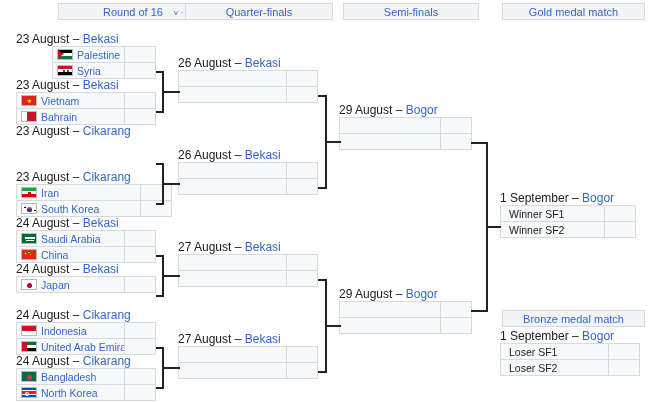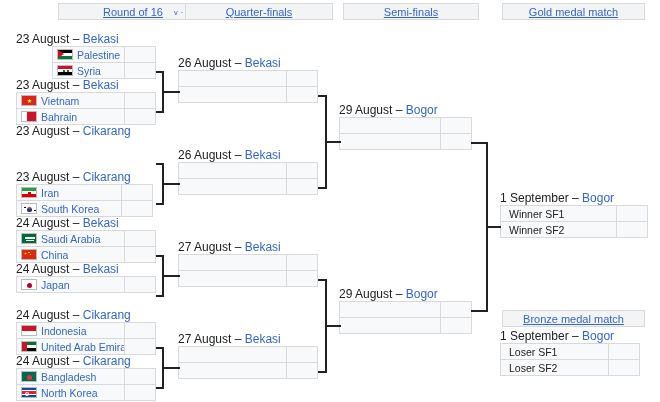--- a/index.html
+++ b/index.html
@@ -10,21 +10,21 @@
     font-size:11px;color:#202122;
     -webkit-font-smoothing:antialiased;
   }
   #bracket{position:relative;width:660px;height:402px;}
 
   
   .col-head{
     position:absolute;height:17px;line-height:17px;
     background:#f3f4f5;border:1px solid #d8d9da;
     box-sizing:border-box;text-align:center;
-    color:#3366cc;font-size:11px;text-decoration:underline;
+    color:#3366cc;font-size:11px;
   }
   .col-head .vte{
     position:absolute;right:6px;top:0;line-height:17px;
     font-size:7.5px;color:#3366cc;letter-spacing:.4px;
   }
 
   
   .mdate{
     position:absolute;font-size:12px;color:#202122;
     line-height:12px;white-space:nowrap;
@@ -203,21 +203,21 @@
     </div>
   </div>
 
   <div class="mdate" style="left:16px;top:125px;">
     <span>23 August – </span><span class="venue">Cikarang</span>
   </div>
 
   <div class="mdate" style="left:16px;top:171px;">
     <span>23 August – </span><span class="venue">Cikarang</span>
   </div>
-  <div class="match" style="left:16px;top:184px;width:137px;">
+  <div class="match" style="left:16px;top:184px;width:156px;">
     <div class="row">
       <span class="team">
         <span class="flag h3 f-irn">
             <i style="background:#239f40"></i>
             <i style="background:#fff"></i>
             <i style="background:#da0000"></i>
             <i></i>
           </span>
         <span class="tname">Iran</span>
       </span>
@@ -437,21 +437,21 @@
       <span class="team">
           <span class="tname"></span>
         </span>
       <span class="score"></span>
     </div>
   </div>
 
   <div class="mdate" style="left:500px;top:192px;">
     <span>1 September – </span><span class="venue">Bogor</span>
   </div>
-  <div class="match" style="left:500px;top:205px;width:148px;">
+  <div class="match" style="left:500px;top:205px;width:136px;">
     <div class="row">
       <span class="team">
           <span class="tname plain">Winner SF1</span>
         </span>
       <span class="score"></span>
     </div>
     <div class="row">
       <span class="team">
           <span class="tname plain">Winner SF2</span>
         </span>

